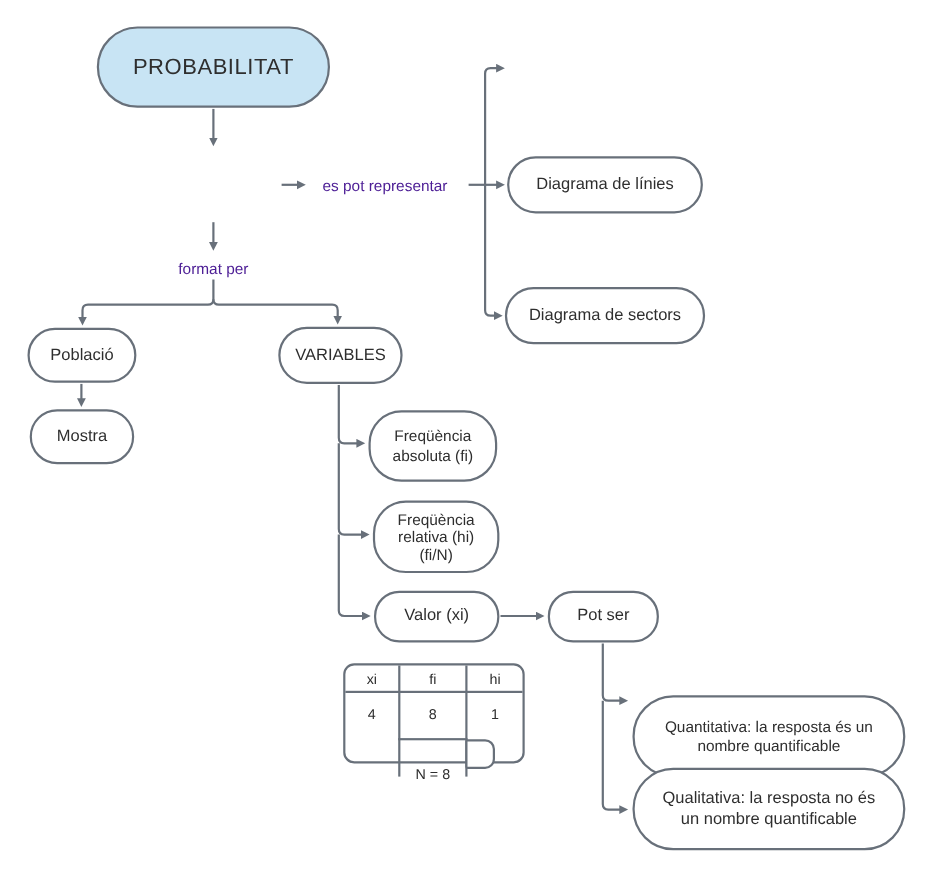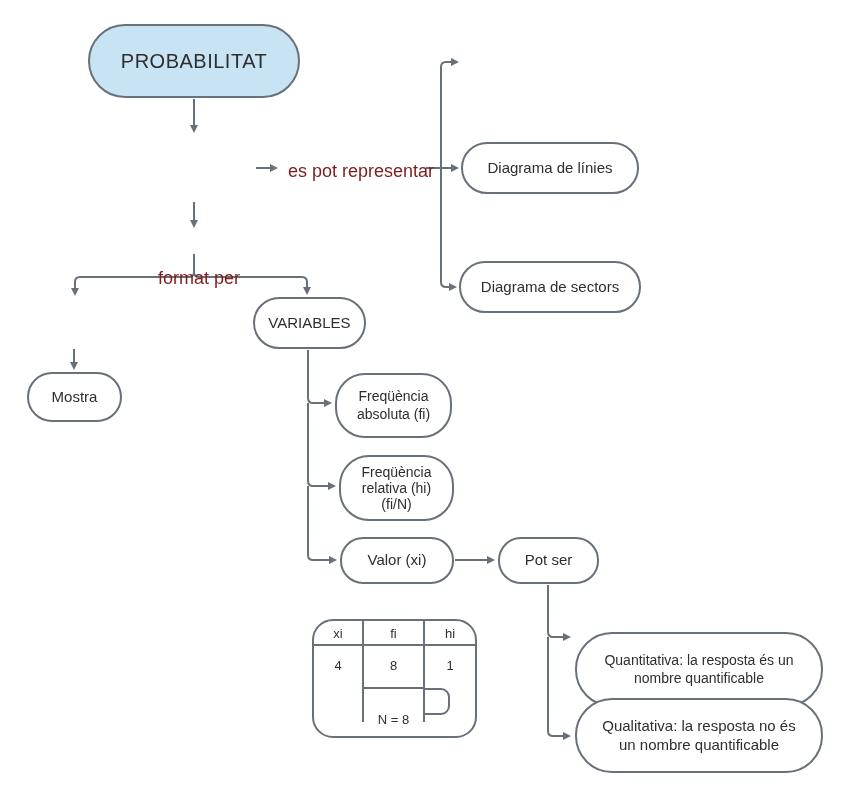--- a/index.html
+++ b/index.html
@@ -27,27 +27,27 @@
   .n-poblacio{left:25px;top:298px;width:99px;height:50px;border-radius:25px;}
   .n-mostra{left:27px;top:372px;width:95px;height:50px;border-radius:25px;}
   .n-variables{left:253px;top:297px;width:113px;height:52px;}
   .n-freqabs{left:335px;top:373px;width:117px;height:65px;border-radius:30px;font-size:14px;}
   .n-freqrel{left:339px;top:455px;width:115px;height:66px;border-radius:30px;font-size:14px;line-height:1.15;}
   .n-valor{left:340px;top:537px;width:114px;height:47px;border-radius:23px;}
   .n-potser{left:498px;top:537px;width:101px;height:47px;border-radius:23px;}
   .n-quantitativa{left:575px;top:600px;width:248px;height:75px;border-radius:37px;font-size:14px;margin-top:32px;}
   .n-qualitativa{left:575px;top:698px;width:248px;height:75px;border-radius:37px;font-size:15px;}
   .edge-label{
-    position:absolute;font-size:18px;color:#7f1d1d;text-align:center;white-space:nowrap;
+    position:absolute;font-size:14px;color:#4c1d95;text-align:center;white-space:nowrap;
   }
   .l-representar{left:288px;top:161px;width:124px;}
-  .l-formatper{left:158px;top:236px;width:72px;margin-top:32px;}
+  .l-formatper{left:158px;top:236px;width:72px;}
   .freq-table{
-    position:absolute;left:312px;top:603px;width:165px;height:119px;
-    border:2px solid var(--line);border-radius:21px;box-sizing:border-box;background:#fff;margin-top:16px;
+    position:absolute;left:312px;top:603px;width:165px;height:91px;
+    border:2px solid var(--line);border-radius:10px;box-sizing:border-box;background:#fff;
   }
   .t-line{position:absolute;background:var(--line);}
   .t-col1{left:48px;top:0;width:2px;height:101px;}
   .t-col2{left:109px;top:0;width:2px;height:101px;}
   .t-head{left:0;top:23px;width:161px;height:2px;}
   .t-nline{left:48px;top:66px;width:63px;height:2px;}
   .t-cell{
     position:absolute;text-align:center;font-size:13px;color:var(--text);
   }
   .t-h1{left:0;top:5px;width:48px;} .t-h2{left:50px;top:5px;width:59px;} .t-h3{left:111px;top:5px;width:50px;}
@@ -84,20 +84,21 @@
       <path d="M 308 486 V 555 Q 308 560 313 560 H 330" marker-end="url(#arr)"></path>
       <path d="M 455 560 H 488" marker-end="url(#arr)"></path>
       <path d="M 548 585 V 632 Q 548 637 553 637 H 564" marker-end="url(#arr)"></path>
       <path d="M 548 637 V 731 Q 548 736 553 736 H 564" marker-end="url(#arr)"></path>
     </g>
   </svg>
 
   <div class="node n-probabilitat">PROBABILITAT</div>
   <div class="node n-linies">Diagrama de línies</div>
   <div class="node n-sectors">Diagrama de sectors</div>
+  <div class="node n-poblacio">Població</div>
   <div class="node n-mostra">Mostra</div>
   <div class="node n-variables">VARIABLES</div>
   <div class="node n-freqabs">Freqüència
 absoluta (fi)</div>
   <div class="node n-freqrel">Freqüència
 relativa (hi)
 (fi/N)</div>
   <div class="node n-valor">Valor (xi)</div>
   <div class="node n-potser">Pot ser</div>
   <div class="node n-quantitativa">Quantitativa: la resposta és un

